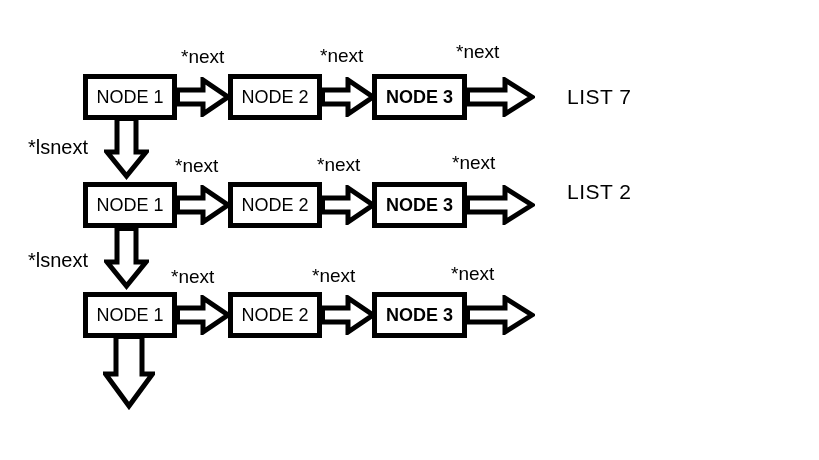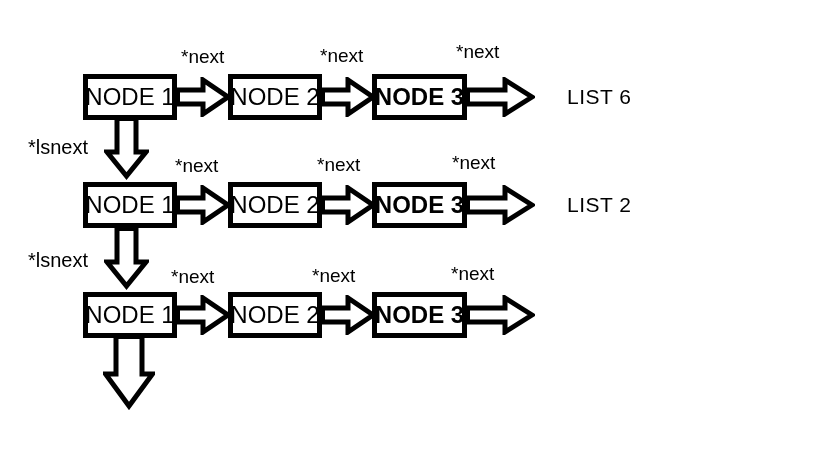--- a/index.html
+++ b/index.html
@@ -8,21 +8,21 @@
     position:relative; width:819px; height:460px; overflow:hidden;
     background:var(--background,#fff); color:var(--ink,#000);
     font-family:"Liberation Sans", sans-serif;
     padding-left:43px;
   }
   .node {
     position:absolute; box-sizing:border-box;
     width:94px; height:46px;
     border:5px solid var(--ink,#000); background:var(--background,#fff);
     display:flex; align-items:center; justify-content:center;
-    font-size:24px; white-space:nowrap;
+    font-size:18px; white-space:nowrap;
   }
   .node.wide { width:95px;font-weight:bold; }
   .lbl { position:absolute; font-size:19px; white-space:nowrap; }
   .list-lbl { position:absolute; font-size:21px; letter-spacing:0.5px; white-space:nowrap; }
   .arr { position:absolute; display:block; }
   .arr polygon {
     fill:var(--background,#fff);
     stroke:var(--ink,#000);
     stroke-width:5;
     stroke-linejoin:miter;
@@ -48,21 +48,21 @@
   </div>
   <svg class="arr" style="left:320px; top:77px;" width="56" height="40" viewBox="0 0 56 40">
     <polygon points="2.5,13 28,13 28,3 53,20 28,37 28,27 2.5,27"></polygon>
   </svg>
   <div class="node wide" style="left:372px; top:74px;">
     <span>NODE 3</span>
   </div>
   <svg class="arr" style="left:465px; top:77px;" width="70" height="40" viewBox="0 0 70 40">
     <polygon points="2.5,13 40,13 40,3 67,20 40,37 40,27 2.5,27"></polygon>
   </svg>
-  <div class="list-lbl" style="left:567px; top:85px;">LIST 6</div>
+  <div class="list-lbl" style="left:567px; top:85px;">LIST 7</div>
 
   <div class="lbl" style="left:28px; top:136px; font-size:20px;">*lsnext</div>
   <svg class="arr" style="left:104px; top:116px;" width="45" height="64" viewBox="0 0 45 64">
     <polygon points="13,2.5 13,36 3,36 22.5,60 42,36 32,36 32,2.5"></polygon>
   </svg>
 
   <div class="lbl" style="left:175px; top:155px;">*next</div>
   <div class="lbl" style="left:317px; top:154px;">*next</div>
   <div class="lbl" style="left:452px; top:152px;">*next</div>
 
@@ -77,21 +77,21 @@
   </div>
   <svg class="arr" style="left:320px; top:185px;" width="56" height="40" viewBox="0 0 56 40">
     <polygon points="2.5,13 28,13 28,3 53,20 28,37 28,27 2.5,27"></polygon>
   </svg>
   <div class="node wide" style="left:372px; top:182px;">
     <span>NODE 3</span>
   </div>
   <svg class="arr" style="left:465px; top:185px;" width="70" height="40" viewBox="0 0 70 40">
     <polygon points="2.5,13 40,13 40,3 67,20 40,37 40,27 2.5,27"></polygon>
   </svg>
-  <div class="list-lbl" style="left:567px; top:193px;">LIST 2</div>
+  <div class="list-lbl" style="left:567px; top:180px;">LIST 2</div>
 
   <div class="lbl" style="left:28px; top:249px; font-size:20px;">*lsnext</div>
   <svg class="arr" style="left:104px; top:226px;" width="45" height="64" viewBox="0 0 45 64">
     <polygon points="13,2.5 13,36 3,36 22.5,60 42,36 32,36 32,2.5"></polygon>
   </svg>
 
   <div class="lbl" style="left:171px; top:266px;">*next</div>
   <div class="lbl" style="left:312px; top:265px;">*next</div>
   <div class="lbl" style="left:451px; top:263px;">*next</div>
 

